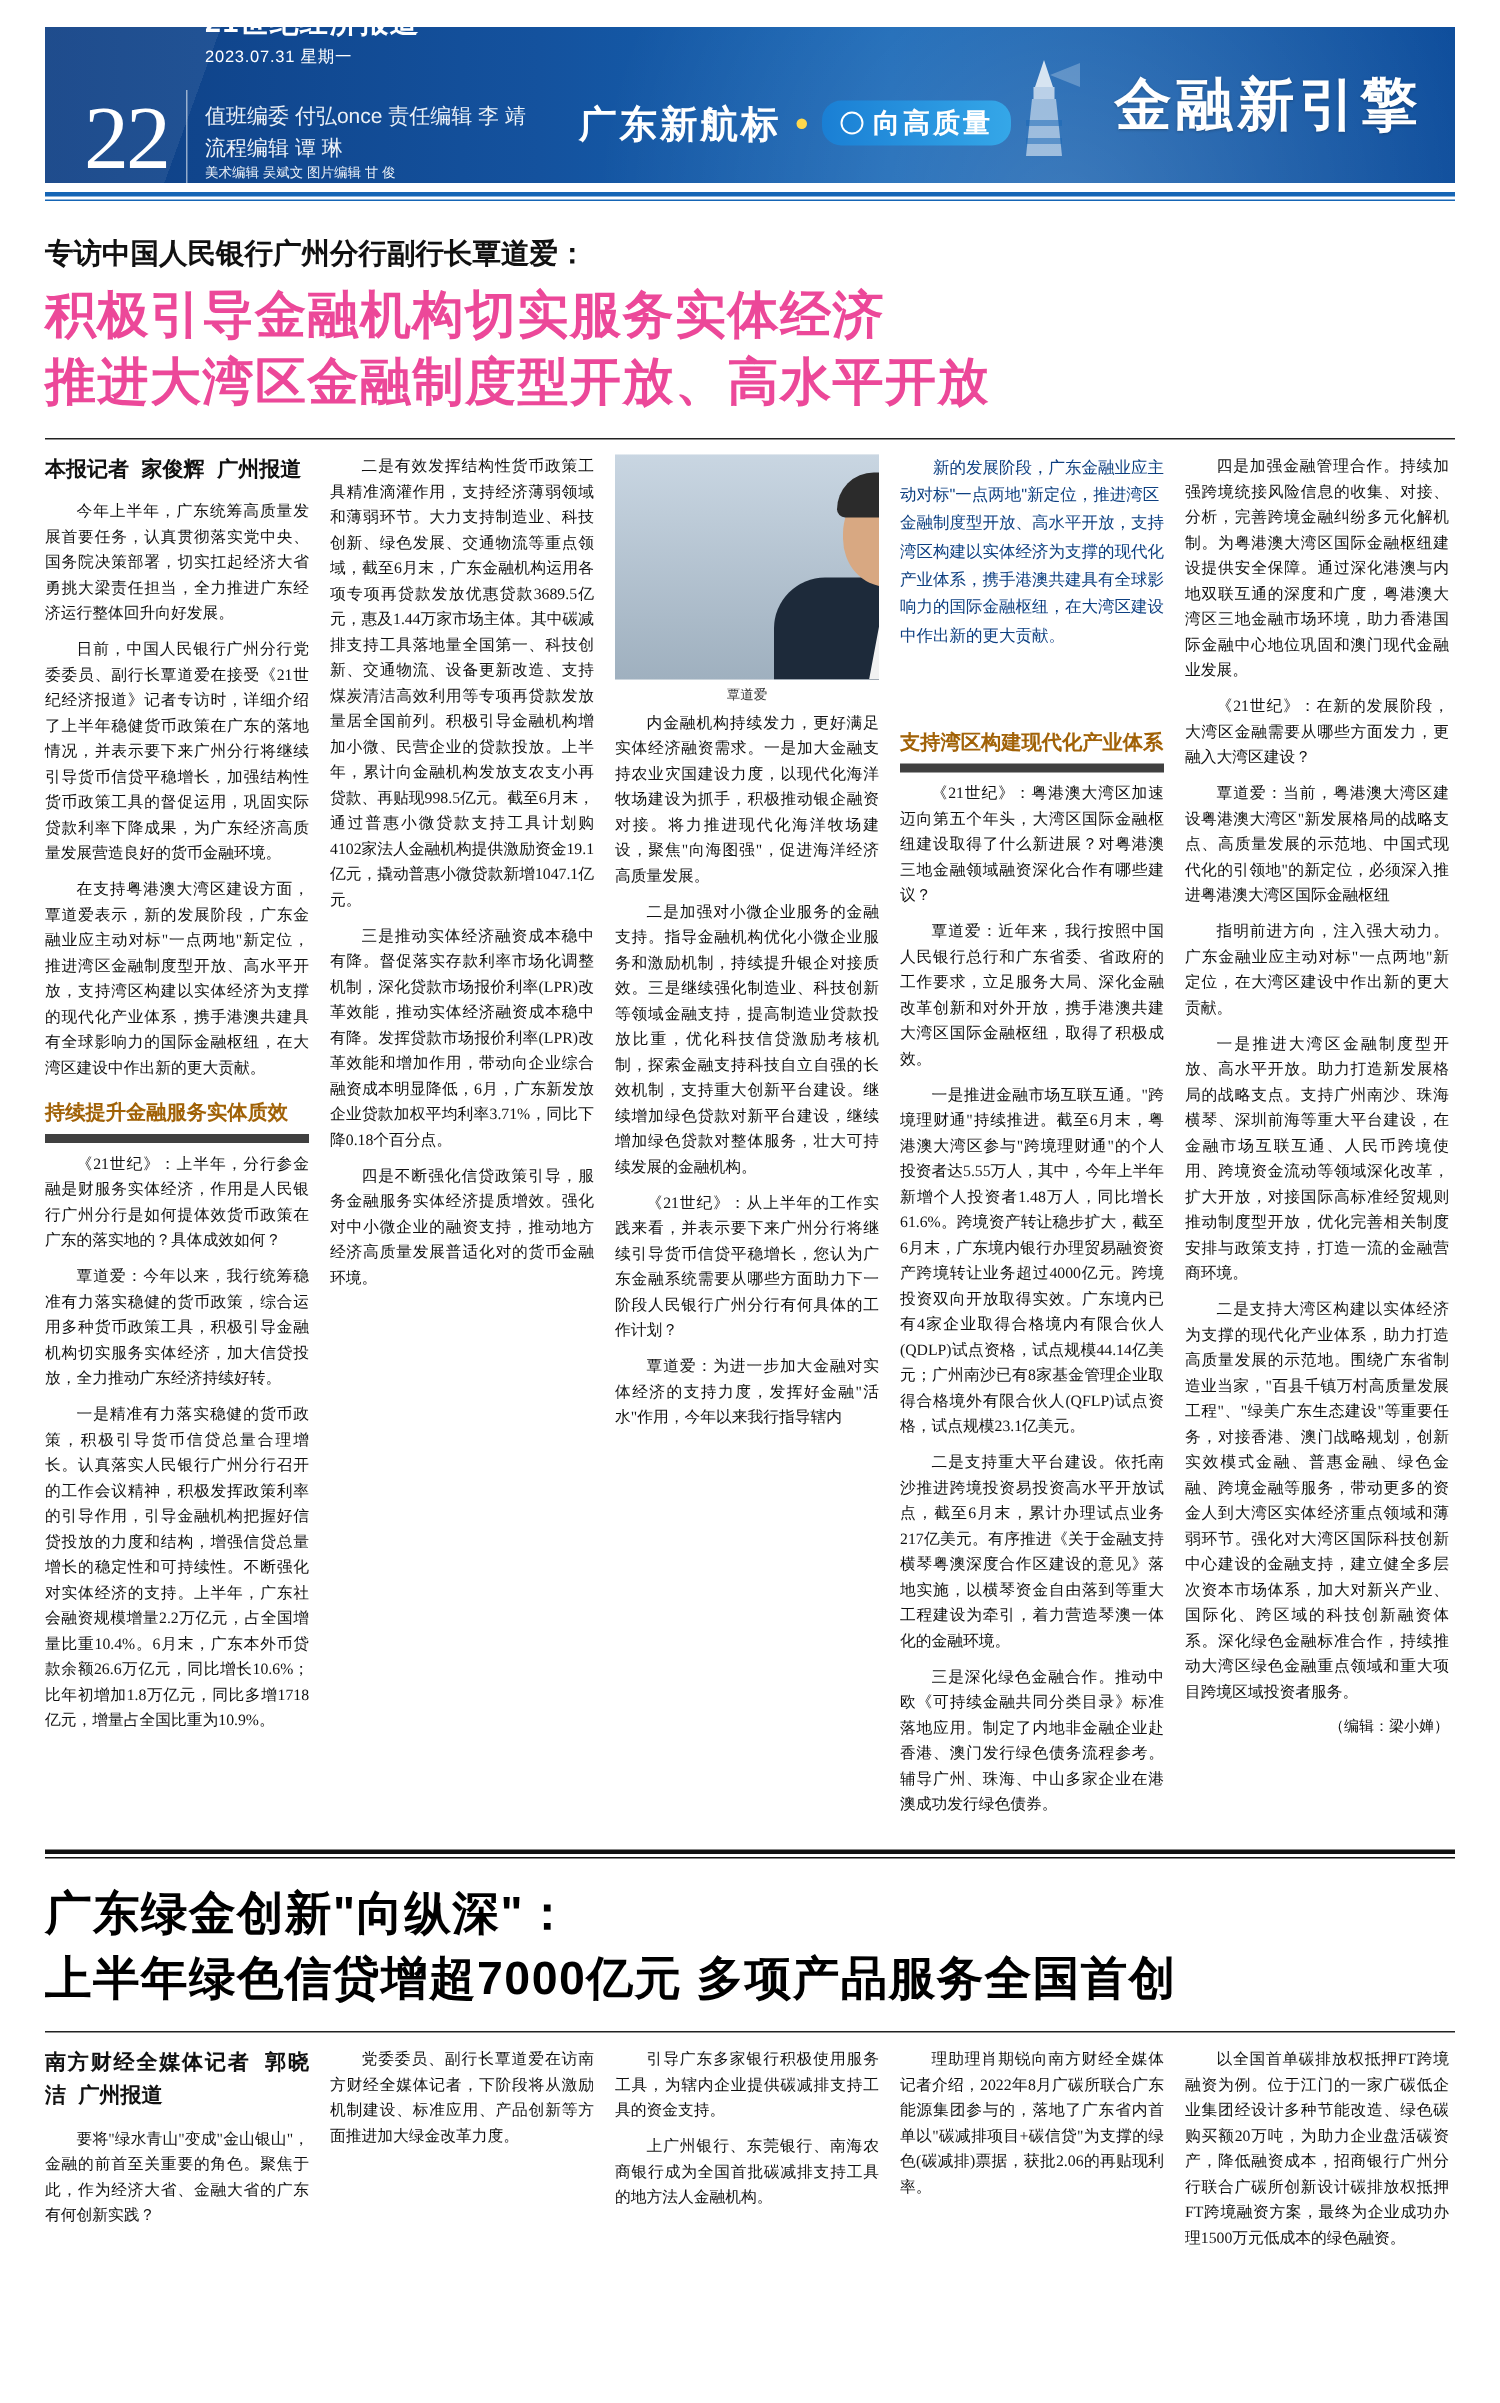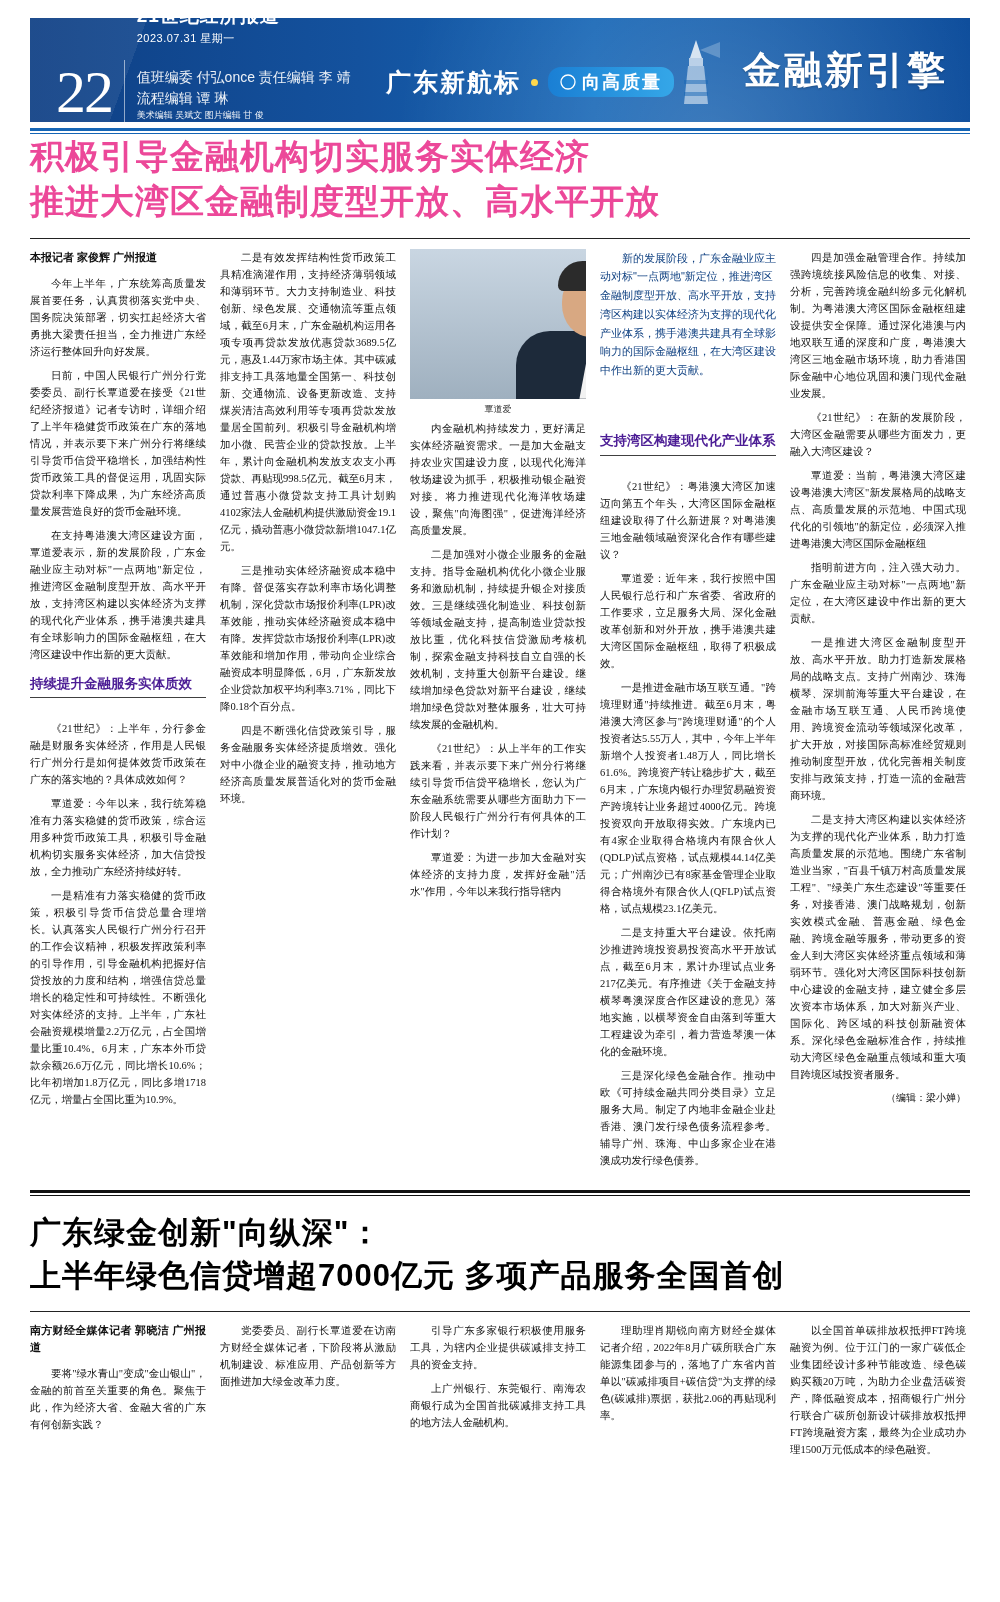--- a/index.html
+++ b/index.html
@@ -34,27 +34,27 @@
     font-family:"Liberation Sans",sans-serif;font-size:38px;font-weight:bold;color:#fff;letter-spacing:3px;
     text-shadow:0 1px 2px rgba(0,0,0,.25);}
   .mh-rule{margin:6px 30px 0 30px;height:3px;background:#1565b5;}
   .mh-rule2{margin:2px 30px 0 30px;height:1px;background:#1565b5;}
 
   
   .art{margin:0 30px;}
   .kicker{font-family:"Liberation Sans",sans-serif;font-size:19px;color:#111;margin:22px 0 6px 0;font-weight:bold;}
   .headline{font-family:"Liberation Sans",sans-serif;font-weight:bold;font-size:34px;line-height:1.32;color:#ec4899;letter-spacing:1px;}
   .hr-thin{height:1px;background:#222;margin:14px 0 10px 0;}
-  .byline{font-family:Liberation Sans, sans-serif;font-size:11px;font-weight:bold;margin-bottom:8px;}
+  .byline{font-family:Liberation Mono, monospace;font-size:14px;font-weight:bold;margin-bottom:8px;}
 
   .cols{display:flex;gap:14px;}
   .col{width:176px;font-size:10.5px;line-height:1.62;text-align:justify;}
   .col p{margin:0 0 7px 0;text-indent:2em;}
-  .sub-h{font-family:"Liberation Sans",sans-serif;font-weight:bold;font-size:13.5px;margin:10px 0 22px 0;
-    padding-bottom:3px;border-bottom:1px solid #404040;color:#4c1d95;text-indent:0;}
+  .sub-h{font-family:"Liberation Sans",sans-serif;font-weight:bold;font-size:13.5px;margin:10px 0 6px 0;
+    padding-bottom:3px;border-bottom:6px solid #404040;color:#a16207;text-indent:0;}
 
   
   .photo-wrap{width:366px;}
   .photo{width:366px;height:150px;background:linear-gradient(160deg,#d9e2ea,#aab8c4);position:relative;overflow:hidden;}
   .ph-bg{position:absolute;inset:0;background:linear-gradient(180deg,#c9d6e2 0%,#9fb0bf 100%);}
   .ph-person{position:absolute;left:92px;bottom:0;width:182px;height:126px;}
   .ph-head{position:absolute;left:60px;bottom:62px;width:62px;height:70px;background:#d8a882;border-radius:50% 50% 46% 46%;}
   .ph-hair{position:absolute;left:56px;bottom:108px;width:70px;height:30px;background:#2b2b2b;border-radius:36px 36px 8px 8px;}
   .ph-body{position:absolute;left:14px;bottom:0;width:156px;height:68px;background:#1d2a3a;border-radius:34px 34px 0 0;}
   .ph-shirt{position:absolute;left:66px;bottom:0;width:52px;height:50px;background:#f2f2f2;
@@ -110,20 +110,21 @@
       <rect x="14" y="44" width="24" height="4" fill="rgba(21,101,181,.5)"></rect>
       <rect x="14" y="56" width="24" height="4" fill="rgba(21,101,181,.5)"></rect>
       <path d="M30 14 L50 6 L50 22 Z" fill="rgba(255,255,255,.25)"></path>
     </svg>
     <div class="mh-title">金融新引擎</div>
   </div>
   <div class="mh-rule"></div>
   <div class="mh-rule2"></div>
 
   <div class="art">
+    <div class="kicker">专访中国人民银行广州分行副行长覃道爱：</div>
     <div class="headline">积极引导金融机构切实服务实体经济</div>
     <div class="headline">推进大湾区金融制度型开放、高水平开放</div>
     <div class="hr-thin"></div>
 
     <div class="cols">
 
       <div class="col">
         <div class="byline">本报记者 家俊辉 广州报道</div>
         <p>今年上半年，广东统筹高质量发展首要任务，认真贯彻落实党中央、国务院决策部署，切实扛起经济大省勇挑大梁责任担当，全力推进广东经济运行整体回升向好发展。</p>
         <p>日前，中国人民银行广州分行党委委员、副行长覃道爱在接受《21世纪经济报道》记者专访时，详细介绍了上半年稳健货币政策在广东的落地情况，并表示要下来广州分行将继续引导货币信贷平稳增长，加强结构性货币政策工具的督促运用，巩固实际贷款利率下降成果，为广东经济高质量发展营造良好的货币金融环境。</p>
@@ -166,21 +167,21 @@
             <p>二是加强对小微企业服务的金融支持。指导金融机构优化小微企业服务和激励机制，持续提升银企对接质效。三是继续强化制造业、科技创新等领域金融支持，提高制造业贷款投放比重，优化科技信贷激励考核机制，探索金融支持科技自立自强的长效机制，支持重大创新平台建设。继续增加绿色贷款对新平台建设，继续增加绿色贷款对整体服务，壮大可持续发展的金融机构。</p>
             <p>《21世纪》：从上半年的工作实践来看，并表示要下来广州分行将继续引导货币信贷平稳增长，您认为广东金融系统需要从哪些方面助力下一阶段人民银行广州分行有何具体的工作计划？</p>
             <p>覃道爱：为进一步加大金融对实体经济的支持力度，发挥好金融"活水"作用，今年以来我行指导辖内</p>
           </div>
           <div class="col">
             <div class="sub-h">支持湾区构建现代化产业体系</div>
             <p>《21世纪》：粤港澳大湾区加速迈向第五个年头，大湾区国际金融枢纽建设取得了什么新进展？对粤港澳三地金融领域融资深化合作有哪些建议？</p>
             <p>覃道爱：近年来，我行按照中国人民银行总行和广东省委、省政府的工作要求，立足服务大局、深化金融改革创新和对外开放，携手港澳共建大湾区国际金融枢纽，取得了积极成效。</p>
             <p>一是推进金融市场互联互通。"跨境理财通"持续推进。截至6月末，粤港澳大湾区参与"跨境理财通"的个人投资者达5.55万人，其中，今年上半年新增个人投资者1.48万人，同比增长61.6%。跨境资产转让稳步扩大，截至6月末，广东境内银行办理贸易融资资产跨境转让业务超过4000亿元。跨境投资双向开放取得实效。广东境内已有4家企业取得合格境内有限合伙人(QDLP)试点资格，试点规模44.14亿美元；广州南沙已有8家基金管理企业取得合格境外有限合伙人(QFLP)试点资格，试点规模23.1亿美元。</p>
             <p>二是支持重大平台建设。依托南沙推进跨境投资易投资高水平开放试点，截至6月末，累计办理试点业务217亿美元。有序推进《关于金融支持横琴粤澳深度合作区建设的意见》落地实施，以横琴资金自由落到等重大工程建设为牵引，着力营造琴澳一体化的金融环境。</p>
-            <p>三是深化绿色金融合作。推动中欧《可持续金融共同分类目录》立足服务大局。制定了内地非金融企业赴香港、澳门发行绿色债务流程参考。辅导广州、珠海、中山多家企业在港澳成功发行绿色债券。</p>
+            <p>三是深化绿色金融合作。推动中欧《可持续金融共同分类目录》标准落地应用。制定了内地非金融企业赴香港、澳门发行绿色债务流程参考。辅导广州、珠海、中山多家企业在港澳成功发行绿色债券。</p>
           </div>
         </div>
       </div>
 
       <div class="col">
         <p>四是加强金融管理合作。持续加强跨境统接风险信息的收集、对接、分析，完善跨境金融纠纷多元化解机制。为粤港澳大湾区国际金融枢纽建设提供安全保障。通过深化港澳与内地双联互通的深度和广度，粤港澳大湾区三地金融市场环境，助力香港国际金融中心地位巩固和澳门现代金融业发展。</p>
         <p>《21世纪》：在新的发展阶段，大湾区金融需要从哪些方面发力，更融入大湾区建设？</p>
         <p>覃道爱：当前，粤港澳大湾区建设粤港澳大湾区"新发展格局的战略支点、高质量发展的示范地、中国式现代化的引领地"的新定位，必须深入推进粤港澳大湾区国际金融枢纽</p>
         <p>指明前进方向，注入强大动力。广东金融业应主动对标"一点两地"新定位，在大湾区建设中作出新的更大贡献。</p>
         <p>一是推进大湾区金融制度型开放、高水平开放。助力打造新发展格局的战略支点。支持广州南沙、珠海横琴、深圳前海等重大平台建设，在金融市场互联互通、人民币跨境使用、跨境资金流动等领域深化改革，扩大开放，对接国际高标准经贸规则推动制度型开放，优化完善相关制度安排与政策支持，打造一流的金融营商环境。</p>

